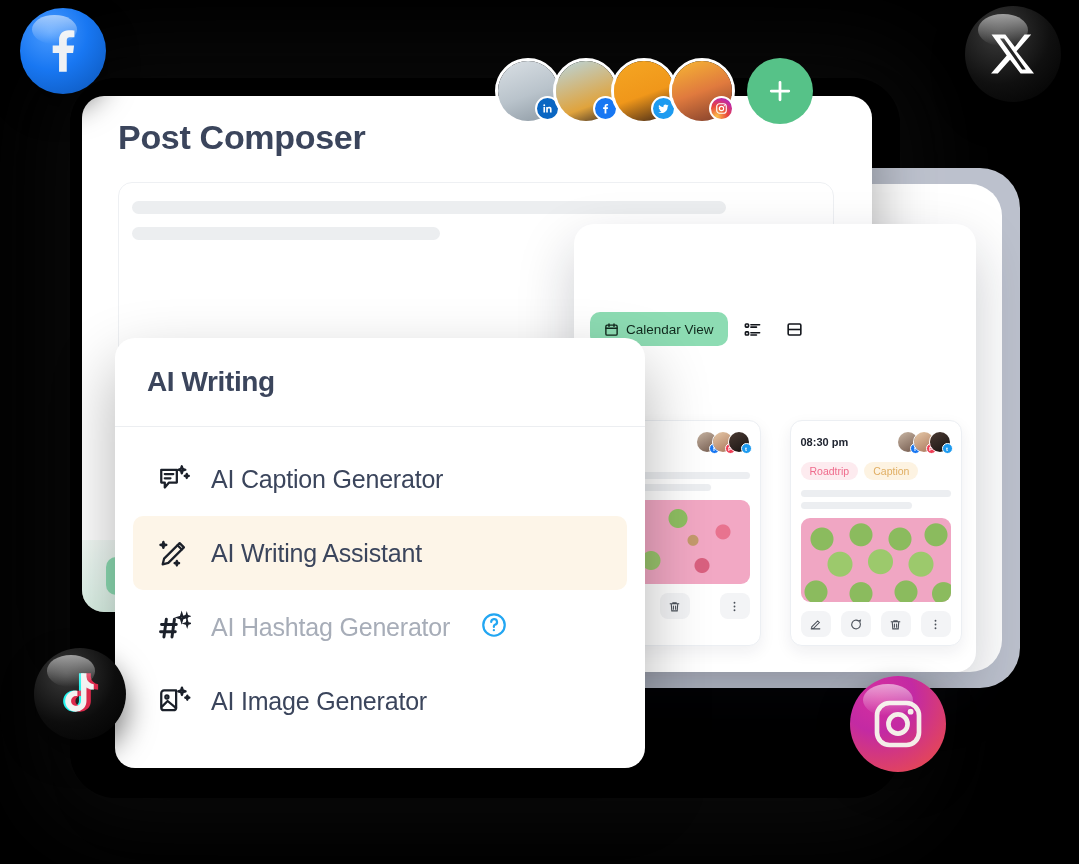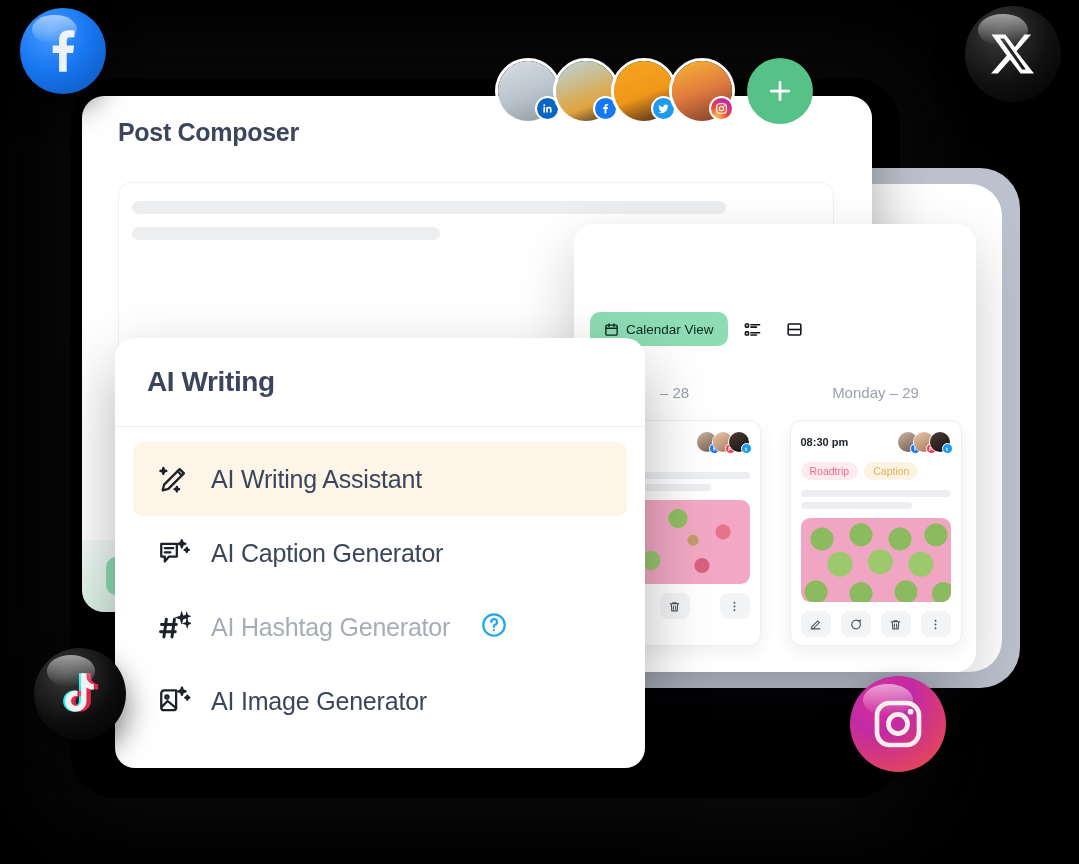--- a/index.html
+++ b/index.html
@@ -40,21 +40,21 @@
     position: absolute;
     left: 82px; top: 96px;
     width: 790px; height: 516px;
     background: #ffffff;
     border-radius: 22px;
     box-shadow: 0 26px 60px rgba(0,0,0,.35);
     overflow: hidden;
   }
   .composer-title {
     position: absolute; left: 36px; top: 22px;
-    font-size: 25px; font-weight: bold; color: #3b455c;
+    font-size: 34px; font-weight: bold; color: #3b455c;
     letter-spacing: -.3px;
   }
   .composer-body {
     position: absolute; left: 36px; top: 86px;
     width: 716px; height: 240px;
     border: 1px solid #eef0f3;
     border-radius: 14px;
     background: #fff;
   }
   .skeleton {
@@ -308,24 +308,20 @@
         </svg>
       </div>
       <div class="tab-icon-btn">
         <svg width="19" height="19" viewBox="0 0 24 24" fill="none" stroke="currentColor" stroke-width="2">
           <rect x="4" y="5" width="16" height="14" rx="1.5"></rect>
             <path d="M4 12h16"></path>
         </svg>
       </div>
     </div>
 
-    <div class="day-row">
-      <div class="day-label">– 28</div>
-      <div class="day-label">Monday – 29</div>
-    </div>
 
     <div class="cards-row">
 
       <div class="col">
         <div class="post-card">
           <div class="pc-top">
             <div class="pc-time"></div>
             <div class="pc-avatars">
               <div class="pc-av">
                 <div class="disc" style="background:linear-gradient(150deg,#c9b6a4,#6f564a)"></div>
@@ -445,42 +441,42 @@
       </div>
     </div>
   </div>
 
   <div class="toolkit">
     <div class="tk-title">AI Writing</div>
     <div class="tk-sep"></div>
 
     <div class="tk-list">
 
+      <div class="tk-item">
+        <span class="tk-ico">
+          <svg width="34" height="34" viewBox="0 0 24 24" fill="none" stroke="currentColor" stroke-width="1.6" stroke-linecap="round" stroke-linejoin="round">
+            <path d="M3 5.5h11v9H8.5L5.5 18v-3.5H3z"></path>
+              <path d="M5.5 8.5h6M5.5 11.5h4"></path>
+            <path d="M17.5 3l.6 1.9 1.9.6-1.9.6-.6 1.9-.6-1.9L15 5.5l1.9-.6z"></path>
+            <path d="M21 8.4l.35 1.1 1.1.35-1.1.35-.35 1.1-.35-1.1-1.1-.35 1.1-.35z"></path>
+          </svg>
+        </span>
+        <span class="tk-label">AI Caption Generator</span>
+      </div>
+
       <div class="tk-item selected">
         <span class="tk-ico">
           <svg width="34" height="34" viewBox="0 0 24 24" fill="none" stroke="currentColor" stroke-width="1.6" stroke-linecap="round" stroke-linejoin="round">
             <path d="M4 20l1-4L16 5l3 3L8 19l-4 1z"></path>
               <path d="M14.5 6.5l3 3"></path>
             <path d="M4.5 4.2l.5 1.6 1.6.5-1.6.5-.5 1.6-.5-1.6L2.4 6.3l1.6-.5z"></path>
             <path d="M14 17.6l.4 1.2 1.2.4-1.2.4-.4 1.2-.4-1.2-1.2-.4 1.2-.4z"></path>
           </svg>
         </span>
         <span class="tk-label">AI Writing Assistant</span>
-      </div>
-
-      <div class="tk-item">
-        <span class="tk-ico">
-          <svg width="34" height="34" viewBox="0 0 24 24" fill="none" stroke="currentColor" stroke-width="1.6" stroke-linecap="round" stroke-linejoin="round">
-            <path d="M3 5.5h11v9H8.5L5.5 18v-3.5H3z"></path>
-              <path d="M5.5 8.5h6M5.5 11.5h4"></path>
-            <path d="M17.5 3l.6 1.9 1.9.6-1.9.6-.6 1.9-.6-1.9L15 5.5l1.9-.6z"></path>
-            <path d="M21 8.4l.35 1.1 1.1.35-1.1.35-.35 1.1-.35-1.1-1.1-.35 1.1-.35z"></path>
-          </svg>
-        </span>
-        <span class="tk-label">AI Caption Generator</span>
       </div>
 
       <div class="tk-item disabled">
         <span class="tk-ico">
           <svg width="34" height="34" viewBox="0 0 24 24" fill="none" stroke="currentColor" stroke-linecap="round">
             <g stroke-width="2.1">
                 <path d="M6.6 6.5L4.9 19M12.3 6.5L10.6 19M3.2 10.2h10.4M2.5 15.3h10.4"></path>
               </g>
             <g stroke-width="1.5">
               <path d="M17.4 2.8l.62 1.95 1.95.62-1.95.62-.62 1.95-.62-1.95-1.95-.62 1.95-.62z"></path>

